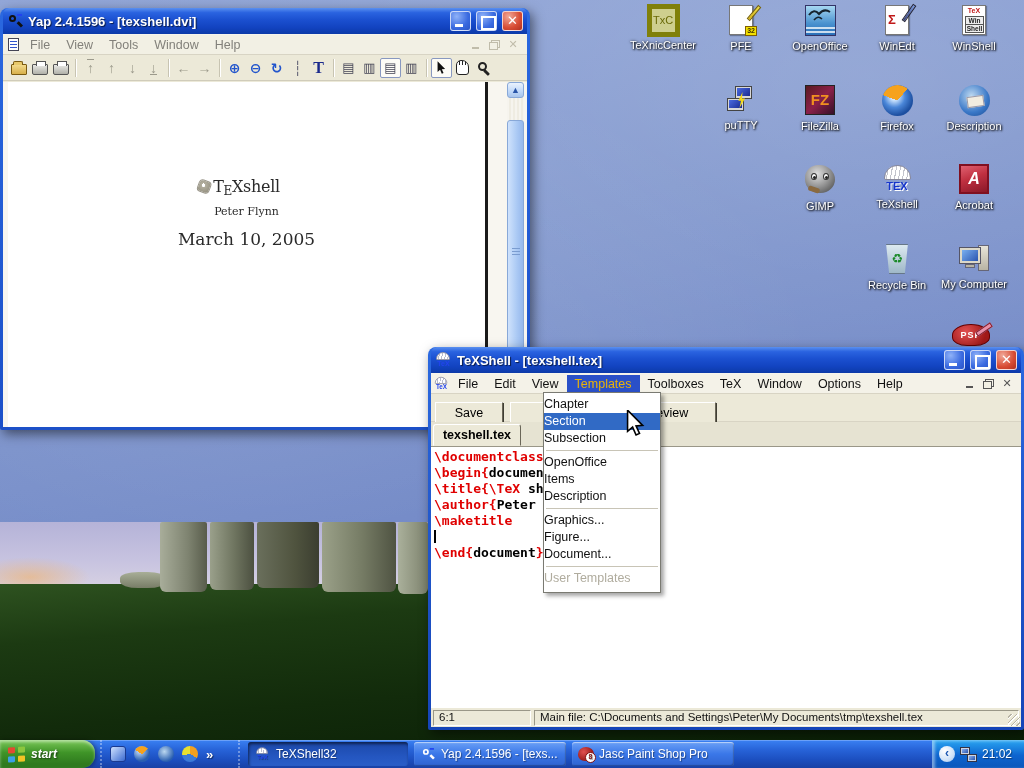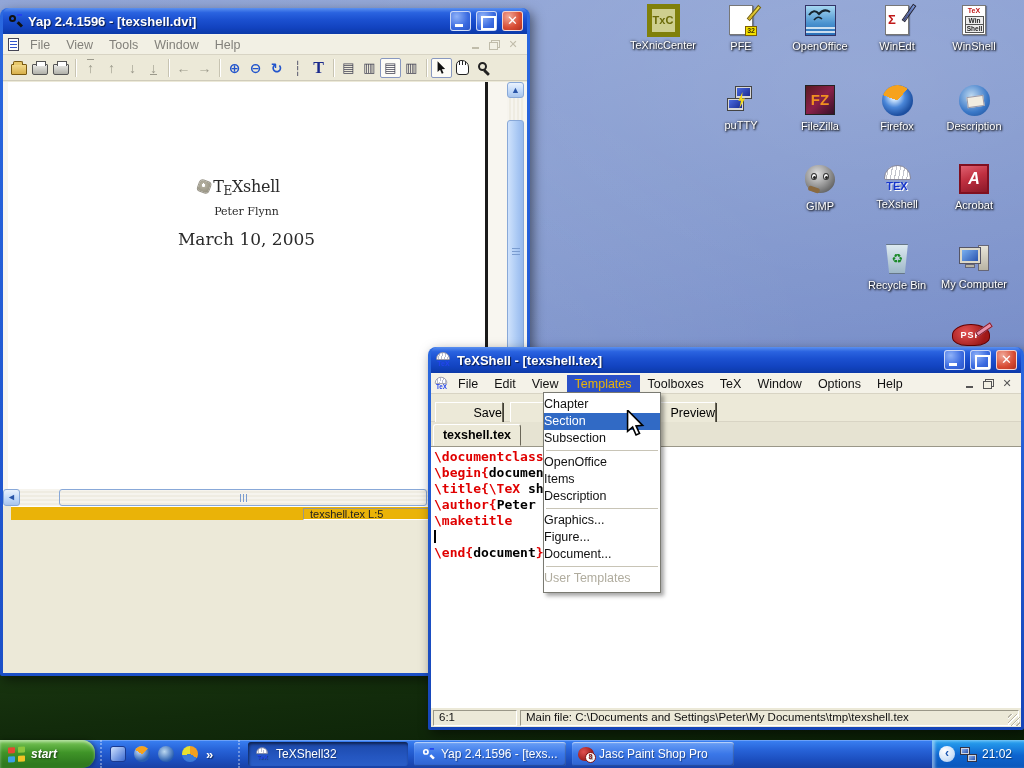--- a/index.html
+++ b/index.html
@@ -25,21 +25,21 @@
   #st-1{left:160px;width:47px;height:70px;background:linear-gradient(90deg,#a8ad9a,#7e8370 60%,#585c4b)}
   #st-2{left:210px;width:44px;height:68px;background:linear-gradient(90deg,#9aa08b,#6f7560 55%,#4c5040)}
   #st-3{left:257px;width:62px;height:66px;background:linear-gradient(90deg,#6a6f5c,#50543f 60%,#3b3e30)}
   #st-4{left:322px;width:74px;height:70px;background:linear-gradient(90deg,#9ba189,#757b64 55%,#4f5342)}
   #st-5{left:398px;width:30px;height:72px;background:linear-gradient(90deg,#aab09b,#7c816c)}
 
   
   .di{position:absolute;width:72px;text-align:center;z-index:1;cursor:default}
   .di .ic{width:33px;height:33px;margin:0 auto;position:relative}
   .di .lbl{margin-top:2px;font-size:11px;color:#fff;text-shadow:1px 1px 2px #000,0 0 3px rgba(0,0,0,.8)}
-  .ic-txc{background:#cecf8e;border:5px solid #80800a;color:#6a6a08;font-weight:bold;font-size:11px;line-height:23px}
+  .ic-txc{background:#cecf8e;border:5px solid #80800a;color:#6a6a08;font-weight:normal;font-size:11px;line-height:23px}
   .ic-page{width:24px;height:30px;margin:1px auto;background:#fff;border:1px solid #777;box-shadow:1px 1px 1px rgba(0,0,0,.3);position:relative}
   .pfe-pencil{position:absolute;right:-4px;top:-2px;width:4px;height:18px;background:linear-gradient(#f5e23a,#d8b410);transform:rotate(40deg);border:1px solid #7a6408}
   .pfe-badge{position:absolute;right:-5px;bottom:-2px;background:#f2e000;border:1px solid #806000;color:#403000;font-size:7px;font-weight:bold;padding:0 1px;line-height:8px}
   .ic-oo{width:31px;height:31px;margin:1px auto;background:linear-gradient(#a6d8f2,#4a92cf 60%,#2a6fb8);border:1px solid #336;position:relative;overflow:hidden}
   .ic-oo .strip{position:absolute;left:0;width:100%;height:2px;background:rgba(255,255,255,.75)}
   .ic-we-sigma{position:absolute;left:2px;top:6px;color:#c01818;font-weight:bold;font-size:13px}
   .ic-we-pen{position:absolute;right:-3px;top:-3px;width:4px;height:20px;background:linear-gradient(#7a9ae0,#37417a);transform:rotate(35deg);border:1px solid #223}
   .ic-ws-tex{position:absolute;left:0;top:1px;width:100%;text-align:center;color:#c01818;font-weight:bold;font-size:7px}
   .ic-ws-l{position:absolute;left:2px;width:19px;border:1px solid #555;color:#222;font-weight:bold;font-size:6.5px;line-height:7px;background:#eee}
   .ic-putty{position:relative;width:33px;height:33px}
@@ -89,21 +89,21 @@
   .mdi-b{width:16px;height:14px;display:flex;align-items:center;justify-content:center;font-size:11px;font-weight:bold;color:#555}
   .mdi-b.min::after{content:"";width:7px;height:2px;background:#555;margin-top:7px}
   .gl-restore{position:relative;width:11px;height:10px}
   .gl-restore::before{content:"";position:absolute;right:0;top:0;width:7px;height:6px;border:1px solid #555}
   .gl-restore::after{content:"";position:absolute;left:0;bottom:0;width:7px;height:6px;border:1px solid #555;background:#f2f0e4}
   .faded .mdi-b{color:#c0bcaa}
   .faded .mdi-b.min::after{background:#c0bcaa}
   .faded .gl-restore::before,.faded .gl-restore::after{border-color:#c0bcaa}
 
   
-  #yap-win{left:0;top:8px;width:530px;height:668px;background:linear-gradient(#2a68e0,#1c50c8);z-index:10}
+  #yap-win{left:0;top:8px;width:530px;height:422px;background:linear-gradient(#2a68e0,#1c50c8);z-index:10}
   #yap-menu .mi-item{color:#82807a}
   .ico-dvipage{width:11px;height:13px;background:#fff;border:1px solid #445;margin:0 3px;position:relative}
   .ico-dvipage::after{content:"";position:absolute;left:1px;top:2px;width:7px;height:1px;background:#35c;box-shadow:0 3px 0 #35c,0 6px 0 #35c}
   #yap-tools{display:flex;align-items:center;height:26px;background:#ece9d8;border-bottom:1px solid #d0ccba;padding-left:5px}
   .mi{display:inline-flex;align-items:center;justify-content:center;width:21px;height:20px;font-size:14px;font-weight:bold;color:#9c9a8c}
   .mi.blue{color:#2255cc}
   .mi.navy{color:#1a2a8c;font-family:"Liberation Serif",serif;font-size:16px}
   .mi.dark{color:#445;font-size:13px}
   .mi.mono{font-family:"DejaVu Sans Mono",monospace;color:#667}
   .mi.ovl{text-decoration:overline}
@@ -140,31 +140,31 @@
   .hthumb::after{content:"";position:absolute;top:4px;left:50%;width:1px;height:8px;background:#7a9cd0;box-shadow:3px 0 0 #7a9cd0,-3px 0 0 #7a9cd0}
   #yap-status{position:absolute;left:8px;top:471px;width:524px;height:14px;background:#eab308;border-top:1px solid #fff;font-size:11px;color:#222}
   #yap-status .panel{position:absolute;left:292px;top:1px;width:228px;height:12px;border:1px solid;border-color:#9a9788 #fff #fff #9a9788;padding:0 6px;line-height:11px}
 
   
   #ts-win{left:428px;top:347px;width:596px;height:383px;background:linear-gradient(#2a68e0,#1545b8);z-index:20}
   #ts-menu{background:#f4f2e8}
   #ts-menu .mi-item{color:#111}
   #ts-menu .mi-item.sel{background:#2a50c8;color:#eab308}
   #ts-tools{position:relative;height:28px;background:#ece9d8;border-bottom:1px solid #d8d4c4}
-  .tsbtn{position:absolute;top:8px;height:23px;background:#ece9d8;border:1px solid;border-color:#fff #6a6658 #6a6658 #fff;box-shadow:1px 1px 0 #403e34;font-size:12.5px;text-align:right;color:#000;font-family:"Liberation Sans",sans-serif}
+  .tsbtn{position:absolute;top:8px;height:23px;background:#ece9d8;border:1px solid;border-color:#fff #6a6658 #6a6658 #fff;box-shadow:1px 1px 0 #403e34;font-size:12.5px;text-align:center;color:#000;font-family:"Liberation Sans",sans-serif}
   #ts-tabrow{position:relative;height:24px;background:#e6e3d2}
   .tab{position:absolute;left:2px;top:2px;width:88px;height:22px;background:#ece9d8;border:1px solid;border-color:#fff #6a6658 #ece9d8 #fff;border-radius:3px 3px 0 0;font-weight:bold;font-size:12.5px;text-align:center;line-height:20px}
   #ts-editor{position:relative;height:262px;background:#fff;border-top:1px solid #9a9788;
     font-family:"DejaVu Sans Mono","Liberation Mono",monospace;font-weight:bold;font-size:13px;line-height:16px;padding:2px 0 0 3px;color:#000}
   .seg-r{color:#e00000}
   .seg-k{color:#000}
   .caret{display:inline-block;width:2px;height:13px;background:#000;vertical-align:-2px}
   #ts-status{position:absolute;left:0;bottom:0;width:590px;height:19px;background:#ece9d8;display:flex;gap:3px;padding:2px 2px 1px;font-size:11.5px;color:#111}
   .st-panel{border:1px solid;border-color:#9a9788 #fff #fff #9a9788;padding:0 5px;line-height:13px;white-space:nowrap;overflow:hidden}
-  #ts-status .p1{width:84px}
+  #ts-status .p1{width:98px}
   #ts-status .p2{flex:1}
   .grip{position:absolute;right:1px;bottom:1px;width:12px;height:12px;
     background:repeating-linear-gradient(135deg,transparent 0 2px,#b8b4a4 2px 3px,#fff 3px 4px)}
   .ico-texshell16{position:relative;width:17px;height:16px}
   .ico-texshell16 .f{position:absolute;left:1px;top:0;width:14px;height:8px;border-radius:7px 7px 1px 1px;border:1px solid #99a;
     background:repeating-linear-gradient(100deg,#fff 0 2px,#b8bcd0 2px 3px)}
   .ico-texshell16 .t{position:absolute;left:0;top:8px;width:100%;text-align:center;color:#2244ee;font-weight:bold;font-size:7px}
   .ico-yap16{position:relative;width:16px;height:16px}
   .ico-yap16 .c{position:absolute;left:2px;top:2px;width:7px;height:7px;border:2px solid #111;border-radius:50%}
   .ico-yap16 .h{position:absolute;left:10px;top:10px;width:6px;height:2.5px;background:#111;transform:rotate(45deg)}

